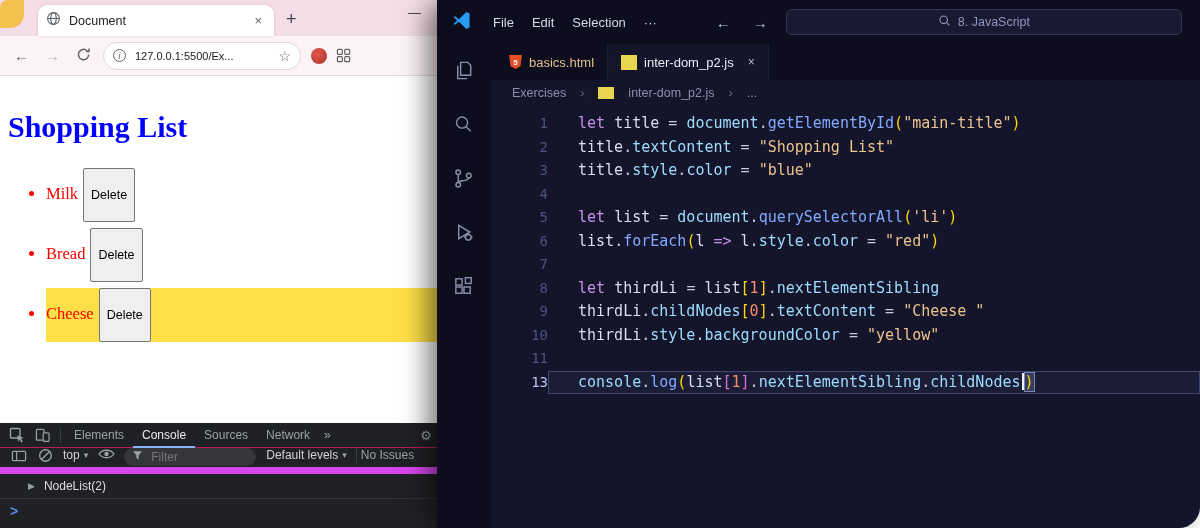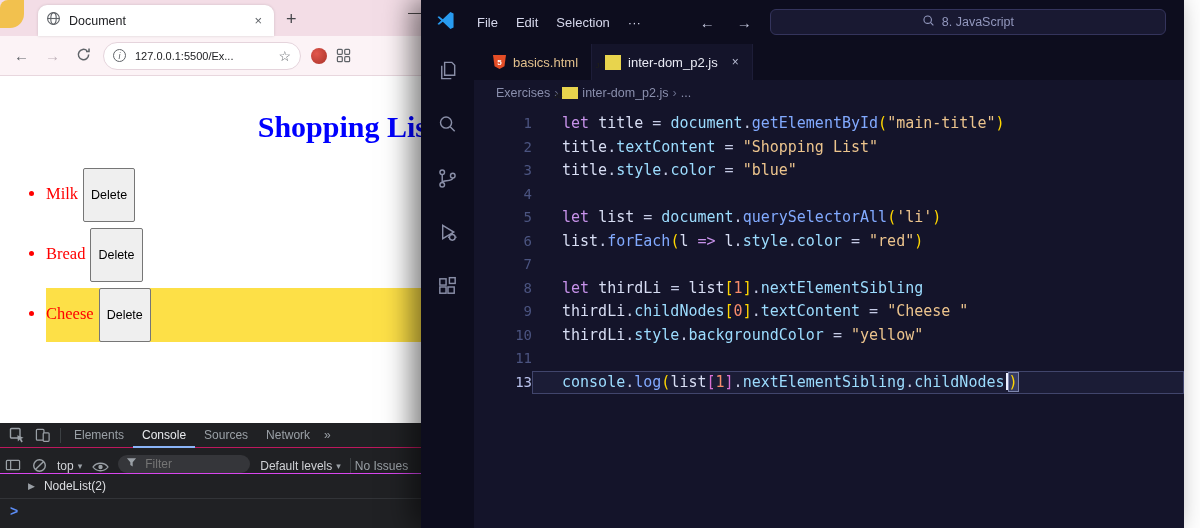--- a/index.html
+++ b/index.html
@@ -25,53 +25,53 @@
             height:28px; padding:0 9px; width:198px; margin-left:4px; }
   .info-ic { width:13px; height:13px; min-width:13px; border:1px solid #5f6368; border-radius:50%;
              font-size:9px; display:flex; align-items:center; justify-content:center; color:#5f6368; font-style:italic; }
   .url-input { border:none; outline:none; flex:1; font-size:11px; color:#202124; background:transparent; min-width:0; margin-left:7px; }
   .star-ic { font-size:14px; color:#5f6368; }
   .ext-red { width:16px; height:16px; border-radius:50%; margin-left:10px;
              background:radial-gradient(circle at 35% 35%, #e2574c, #a93229); }
   .ext-grid { margin-left:9px; display:flex; }
 
   .page { height:347px; background:#fff; padding:0 0 0 8px; overflow:hidden; }
-  .page-title { font-family:"Liberation Serif", serif; font-weight:bold; font-size:30px; color:#0000ff; margin:34px 0 0 0;text-align:right; }
+  .page-title { font-family:"Liberation Serif", serif; font-weight:bold; font-size:30px; color:#0000ff; margin:34px 0 0 0; }
   ul.shop { margin:24px 0 0 0; padding-left:38px; font-family:"Liberation Serif", serif; font-size:16.5px; }
   ul.shop li { color:#ff0000; margin-bottom:6px; }
   ul.shop li.hl { background:#fde047; }
   .del-btn { font-family:"Liberation Sans", sans-serif; font-size:12.5px; color:#000; background:#efefef;
              border:1px solid #767676; border-radius:2px; padding:19px 7px; margin-left:5px; }
 
   
   .devtools { position:absolute; left:0; bottom:0; width:437px; height:105px; background:#202124;
               color:#9aa0a6; font-size:12px; }
   .dt-row1 { height:25px; display:flex; align-items:center; border-bottom:1px solid #be185d; position:relative; padding-left:4px; }
   .dt-ic { width:26px; display:flex; justify-content:center; align-items:center; }
   .dt-sep { width:1px; height:15px; background:#3c4043; margin:0 4px; }
   .dt-tab { padding:0 9px; line-height:25px; height:25px; white-space:nowrap; }
   .dt-tab.active { color:#e8eaed; box-shadow:inset 0 -2px 0 #8ab4f8; }
   .dt-more { padding:0 5px; font-size:12px; }
   .dt-gear { position:absolute; right:5px; font-size:13px; color:#9aa0a6; }
-  .dt-row2 { height:26px; display:flex; align-items:flex-end; border-bottom:1px solid #d946ef;
-             padding-left:0; white-space:nowrap; overflow:hidden; }
+  .dt-row2 { height:26px; display:flex; align-items:flex-start; border-bottom:7px solid #d946ef;
+             padding-left:6px; white-space:nowrap; overflow:hidden; }
   .dt-dd { color:#d0d2d6; margin:0 5px; display:flex; align-items:center; gap:4px; }
   .dd-caret { font-size:9px; color:#9aa0a6; }
   .filter-pill { display:flex; align-items:center; background:#35363a; border-radius:10px; height:18px;
                  padding:0 8px; margin:0 5px; width:132px; }
   .filter-input { background:transparent; border:0; outline:none; color:#9aa0a6; font-size:12px; width:96px; margin-left:6px; }
   .dt-out { display:flex; align-items:center; height:25px; border-bottom:1px solid #323438; padding-left:28px;
             color:#dcdee2; gap:9px; }
   .dt-exp { color:#9aa0a6; font-size:9px; }
   .dt-prompt { display:flex; align-items:center; height:24px; padding-left:10px; color:#5c8df6;
                font-weight:bold; font-size:14px; }
 
   
-  .vscode { position:absolute; top:0; right:16px; width:763px; height:528px; background:#14142a;
-            box-shadow:-10px 0 26px rgba(0,0,0,.5); color:#c8cbe0; }
+  .vscode { position:absolute; top:0; right:0; width:763px; height:528px; background:#14142a;
+            box-shadow:-10px 0 26px rgba(0,0,0,.5); color:#c8cbe0;border-radius:21px; }
   .vtitle { height:44px; background:#0d0d1e; display:flex; align-items:center; padding:0 10px 0 14px; }
   .vmenus { display:flex; margin-left:12px; }
   .vmenu { padding:4px 9px; font-size:13px; color:#d6d8ec; }
   .vnav { display:flex; gap:22px; margin-left:50px; color:#c3c6dd; font-size:15px; }
   .vsearch { flex:1; margin:0 8px 0 18px; height:26px; background:#191932; border:1px solid #34345c;
              border-radius:6px; display:flex; align-items:center; justify-content:center; gap:7px;
              color:#9297bd; font-size:12.5px; }
 
   .vbody { display:flex; height:484px; }
   .actbar { width:53px; background:#0d0d1e; display:flex; flex-direction:column; align-items:center;
@@ -84,21 +84,21 @@
           border-right:1px solid #1d1d38; color:#8f93ae; }
   .vtab.mod { color:#e2c08d; }
   .vtab.active { background:#14142a; color:#e9eaf4; }
   .vtab-close { color:#b9bdd4; font-size:12px; margin-left:7px; }
   .htmlbadge { width:13px; height:14px; background:#e44d26; clip-path:polygon(0 0,100% 0,88% 80%,50% 100%,12% 80%);
                display:flex; align-items:center; justify-content:center; color:#fff; font-size:8px; font-weight:bold; }
   .jsbadge { width:15px; height:15px; background:#e8d44d; color:#1c1c1c; font-size:8px; font-weight:bold;
              display:flex; align-items:flex-end; justify-content:flex-end; padding-right:16px;
              font-family:"Liberation Sans", sans-serif; }
   .jsbadge.small { width:12px; height:12px; font-size:7px; }
-  .vcrumbs { height:26px; display:flex; align-items:center; gap:4px; padding-left:22px; font-size:12.5px; color:#8a8fad; }
+  .vcrumbs { height:26px; display:flex; align-items:center; gap:14px; padding-left:22px; font-size:12.5px; color:#8a8fad; }
   .crumb-sep { color:#6a6f8c; }
 
   .veditor { flex:1; padding-top:6px; font-family:"DejaVu Sans Mono", monospace; font-size:15px; overflow:hidden; }
   .code-line { display:flex; height:23.5px; line-height:23.5px; white-space:pre; }
   .ln { width:58px; text-align:right; color:#4b5480; font-size:14px; flex-shrink:0; }
   .lc { flex:1; padding-left:30px; }
   .code-line.current .lc { background:rgba(130,140,210,.07); box-shadow:inset 0 0 0 1px rgba(145,155,225,.32); }
   .code-line.current .ln { color:#b9c2ec; }
   .tk-kw { color:#c792ea; } .tk-vr { color:#d8def4; } .tk-op { color:#c6cce6; }
   .tk-prop { color:#9cdcfe; } .tk-fn { color:#82aaff; } .tk-st { color:#ecc48d; }

